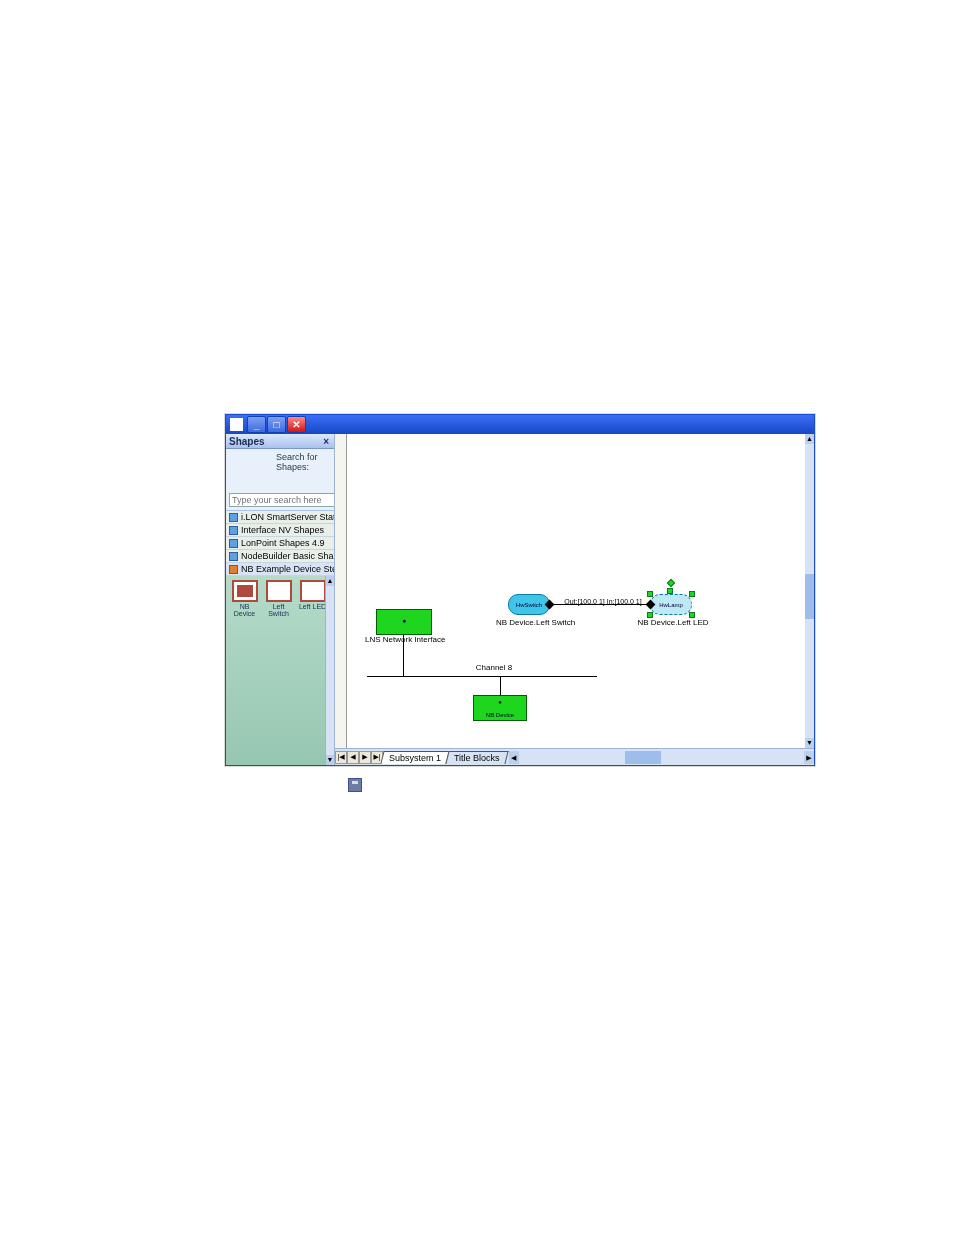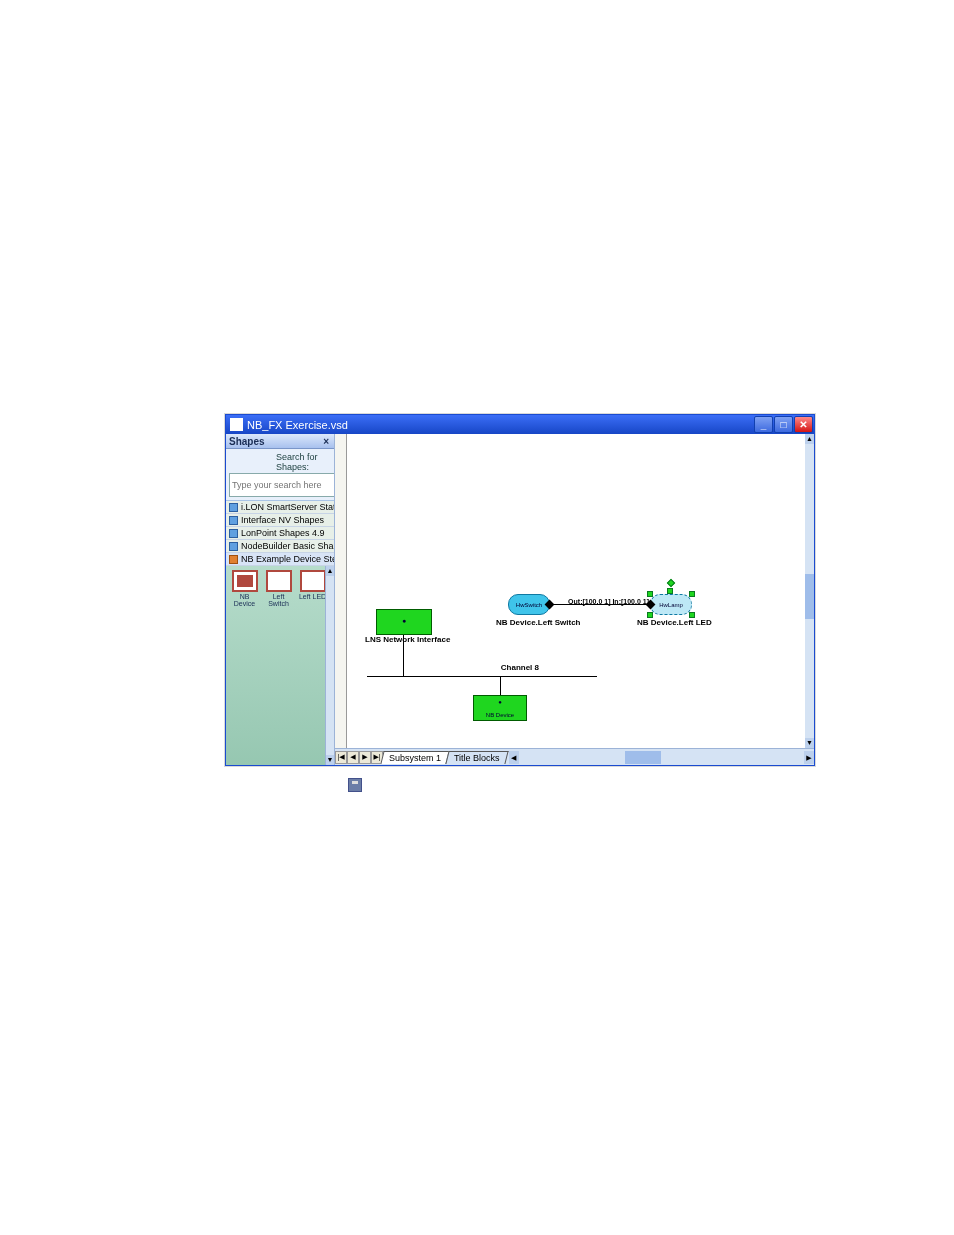--- a/index.html
+++ b/index.html
@@ -61,22 +61,23 @@
   }
   .shapes-header .x { font-size:10px; padding:0 2px; }
   .shapes-search {
     padding: 3px;
     border-bottom:1px solid #a9c4e6;
     background:#e8f0fb;
   }
   .shapes-search-label { font-size:9px; color:#244; margin-bottom:1px;margin-left:47px; }
   .shapes-search-row { display:flex; gap:2px; }
   .shapes-search-row input {
-    flex:1; font-size:9px; padding:0 2px; height:24px;
+    flex:1; font-size:9px; padding:0 2px; height:14px;
     border:1px solid #8aa;
+    margin-top:20px;
   }
   .stencil-list { font-size:9px; }
   .stencil-item {
     padding: 1px 3px;
     border-bottom:1px solid #c7d4e6;
     background:#e7efe8;
     display:flex; align-items:center; gap:3px;
     white-space:nowrap; overflow:hidden;
   }
   .stencil-item .sicon { width:9px; height:9px; background:#5fa0e0; border:1px solid #2c60a0; flex:0 0 9px; }
@@ -147,21 +148,21 @@
     position:absolute; width:7px; height:7px;
     background:#000; transform:rotate(45deg);
   }
   .fb-round .port.right { right:-4px; top:50%; margin-top:-3.5px; }
   .fb-round .port.left  { left:-4px;  top:50%; margin-top:-3.5px; }
 
   .sel-handle { position:absolute; width:6px; height:6px; background:#1fd61f; border:1px solid #0a7a20; }
 
   .net-line { position:absolute; background:#000; }
 
-  .shape-label { position:absolute; font-size:8px; color:#000; white-space:nowrap; text-align:right;font-weight:bold; }
+  .shape-label { position:absolute; font-size:8px; color:#000; white-space:nowrap; text-align:center; }
 
   
   .canvas-vscroll {
     position:absolute; right:0; top:0; width:9px; bottom:17px;
     background:#d5e3f4;
   }
   .canvas-vscroll .vthumb {
     position:absolute; left:0; top:140px; width:100%; height:45px;
     background:#9fbdea;
   }
@@ -205,21 +206,20 @@
 </style>
 </head>
 <body>
 
 <div class="page-wrap">
 
   <div class="window">
 
     <div class="titlebar">
       <span class="title-icon"></span>
-      <span class="title-text">NB_FX Exercise.vsd</span>
       <div class="window-controls">
         <div class="win-btn">_</div>
         <div class="win-btn">□</div>
         <div class="win-btn close">✕</div>
       </div>
     </div>
 
     <div class="client">
 
       <div class="shapes-panel">

